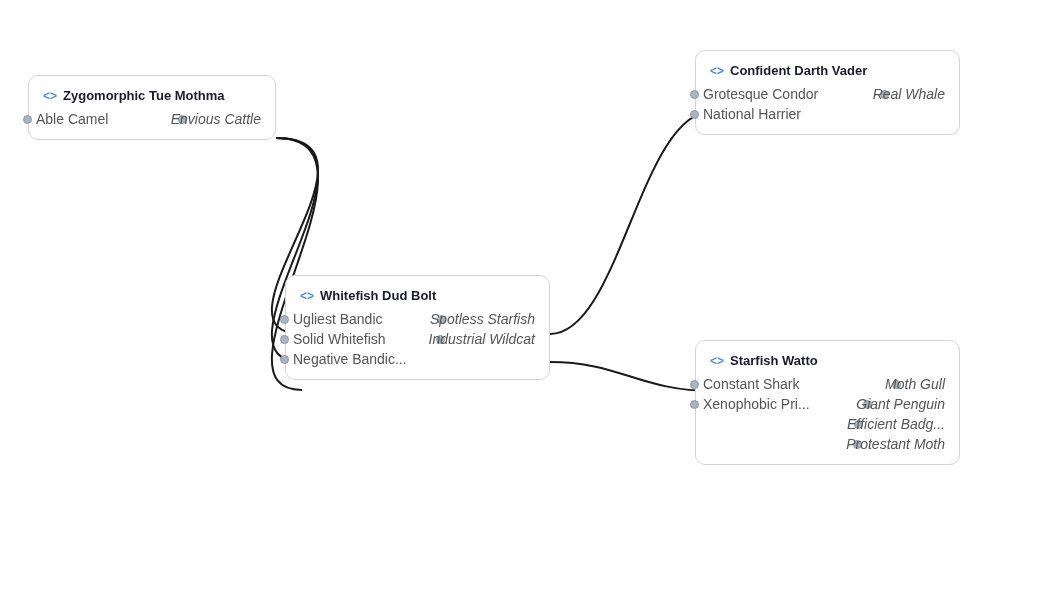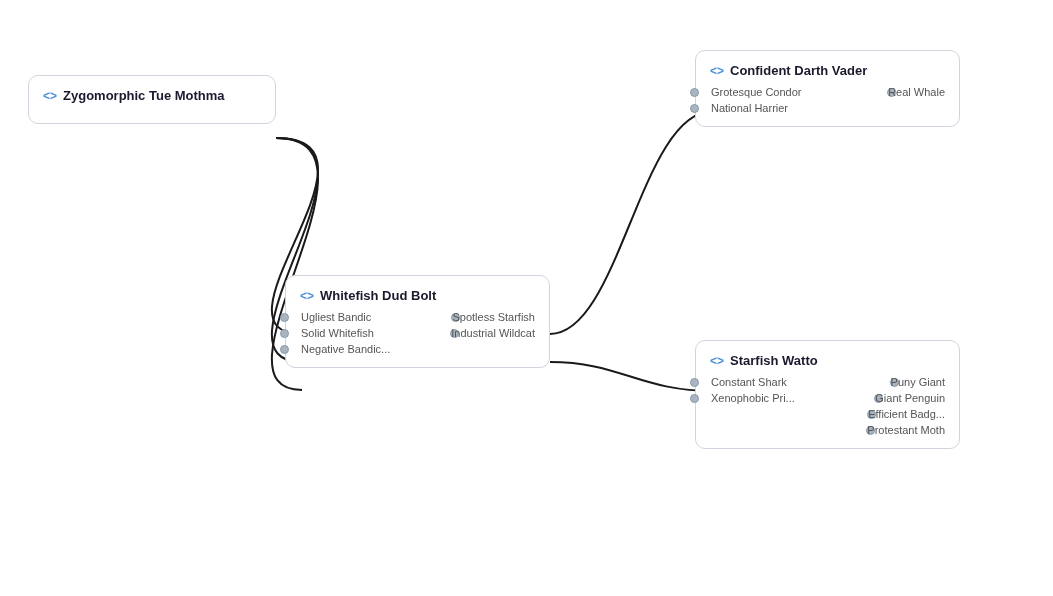--- a/index.html
+++ b/index.html
@@ -46,27 +46,27 @@
       font-weight: 700;
     }
     .node-ports {
       display: grid;
       grid-template-columns: 1fr 1fr;
       gap: 4px 8px;
     }
     .port {
       display: flex;
       align-items: center;
-      font-size: 11px;
+      font-size: 14px;
       color: #555;
-      gap: 12px;
+      gap: 4px;
       white-space: nowrap;
     }
     .port.left { flex-direction: row; }
-    .port.right { flex-direction: row-reverse; }
+    .port.right { flex-direction: row-reverse; font-style: italic; }
     .port-dot {
       width: 9px;
       height: 9px;
       border-radius: 50%;
       background: #aab4c0;
       border: 1.5px solid #8899aa;
       flex-shrink: 0;
     }
     .port.left .port-dot { margin-left: -20px; }
     .port.right .port-dot { margin-right: -20px; }
@@ -83,20 +83,30 @@
 
     <path d="M 550,334 C 620,334 640,111 713,111" stroke="#1a1a1a" stroke-width="2" fill="none"></path>
 
     <path d="M 550,362 C 620,362 640,391 713,391" stroke="#1a1a1a" stroke-width="2" fill="none"></path>
   </svg>
 
   <div class="node" style="left:28px; top:75px; width:248px;">
     <div class="node-title">
       <span class="icon">&lt;&gt;</span>
       <span>Zygomorphic Tue Mothma</span>
+    </div>
+    <div class="node-ports">
+      <div class="port left">
+        <div class="port-dot"></div>
+        <span>Able Camel</span>
+      </div>
+      <div class="port right">
+        <span>Envious Cattle</span>
+        <div class="port-dot"></div>
+      </div>
     </div>
   </div>
 
   <div class="node" style="left:695px; top:50px; width:265px;">
     <div class="node-title">
       <span class="icon">&lt;&gt;</span>
       <span>Confident Darth Vader</span>
     </div>
     <div class="node-ports">
       <div class="port left">
@@ -149,21 +159,21 @@
     <div class="node-title">
       <span class="icon">&lt;&gt;</span>
       <span>Starfish Watto</span>
     </div>
     <div class="node-ports">
       <div class="port left">
         <div class="port-dot"></div>
         <span>Constant Shark</span>
       </div>
       <div class="port right">
-        <span>Puny Giant</span>
+        <span>Moth Gull</span>
         <div class="port-dot"></div>
       </div>
       <div class="port left">
         <div class="port-dot"></div>
         <span>Xenophobic Pri...</span>
       </div>
       <div class="port right">
         <span>Giant Penguin</span>
         <div class="port-dot"></div>
       </div>

